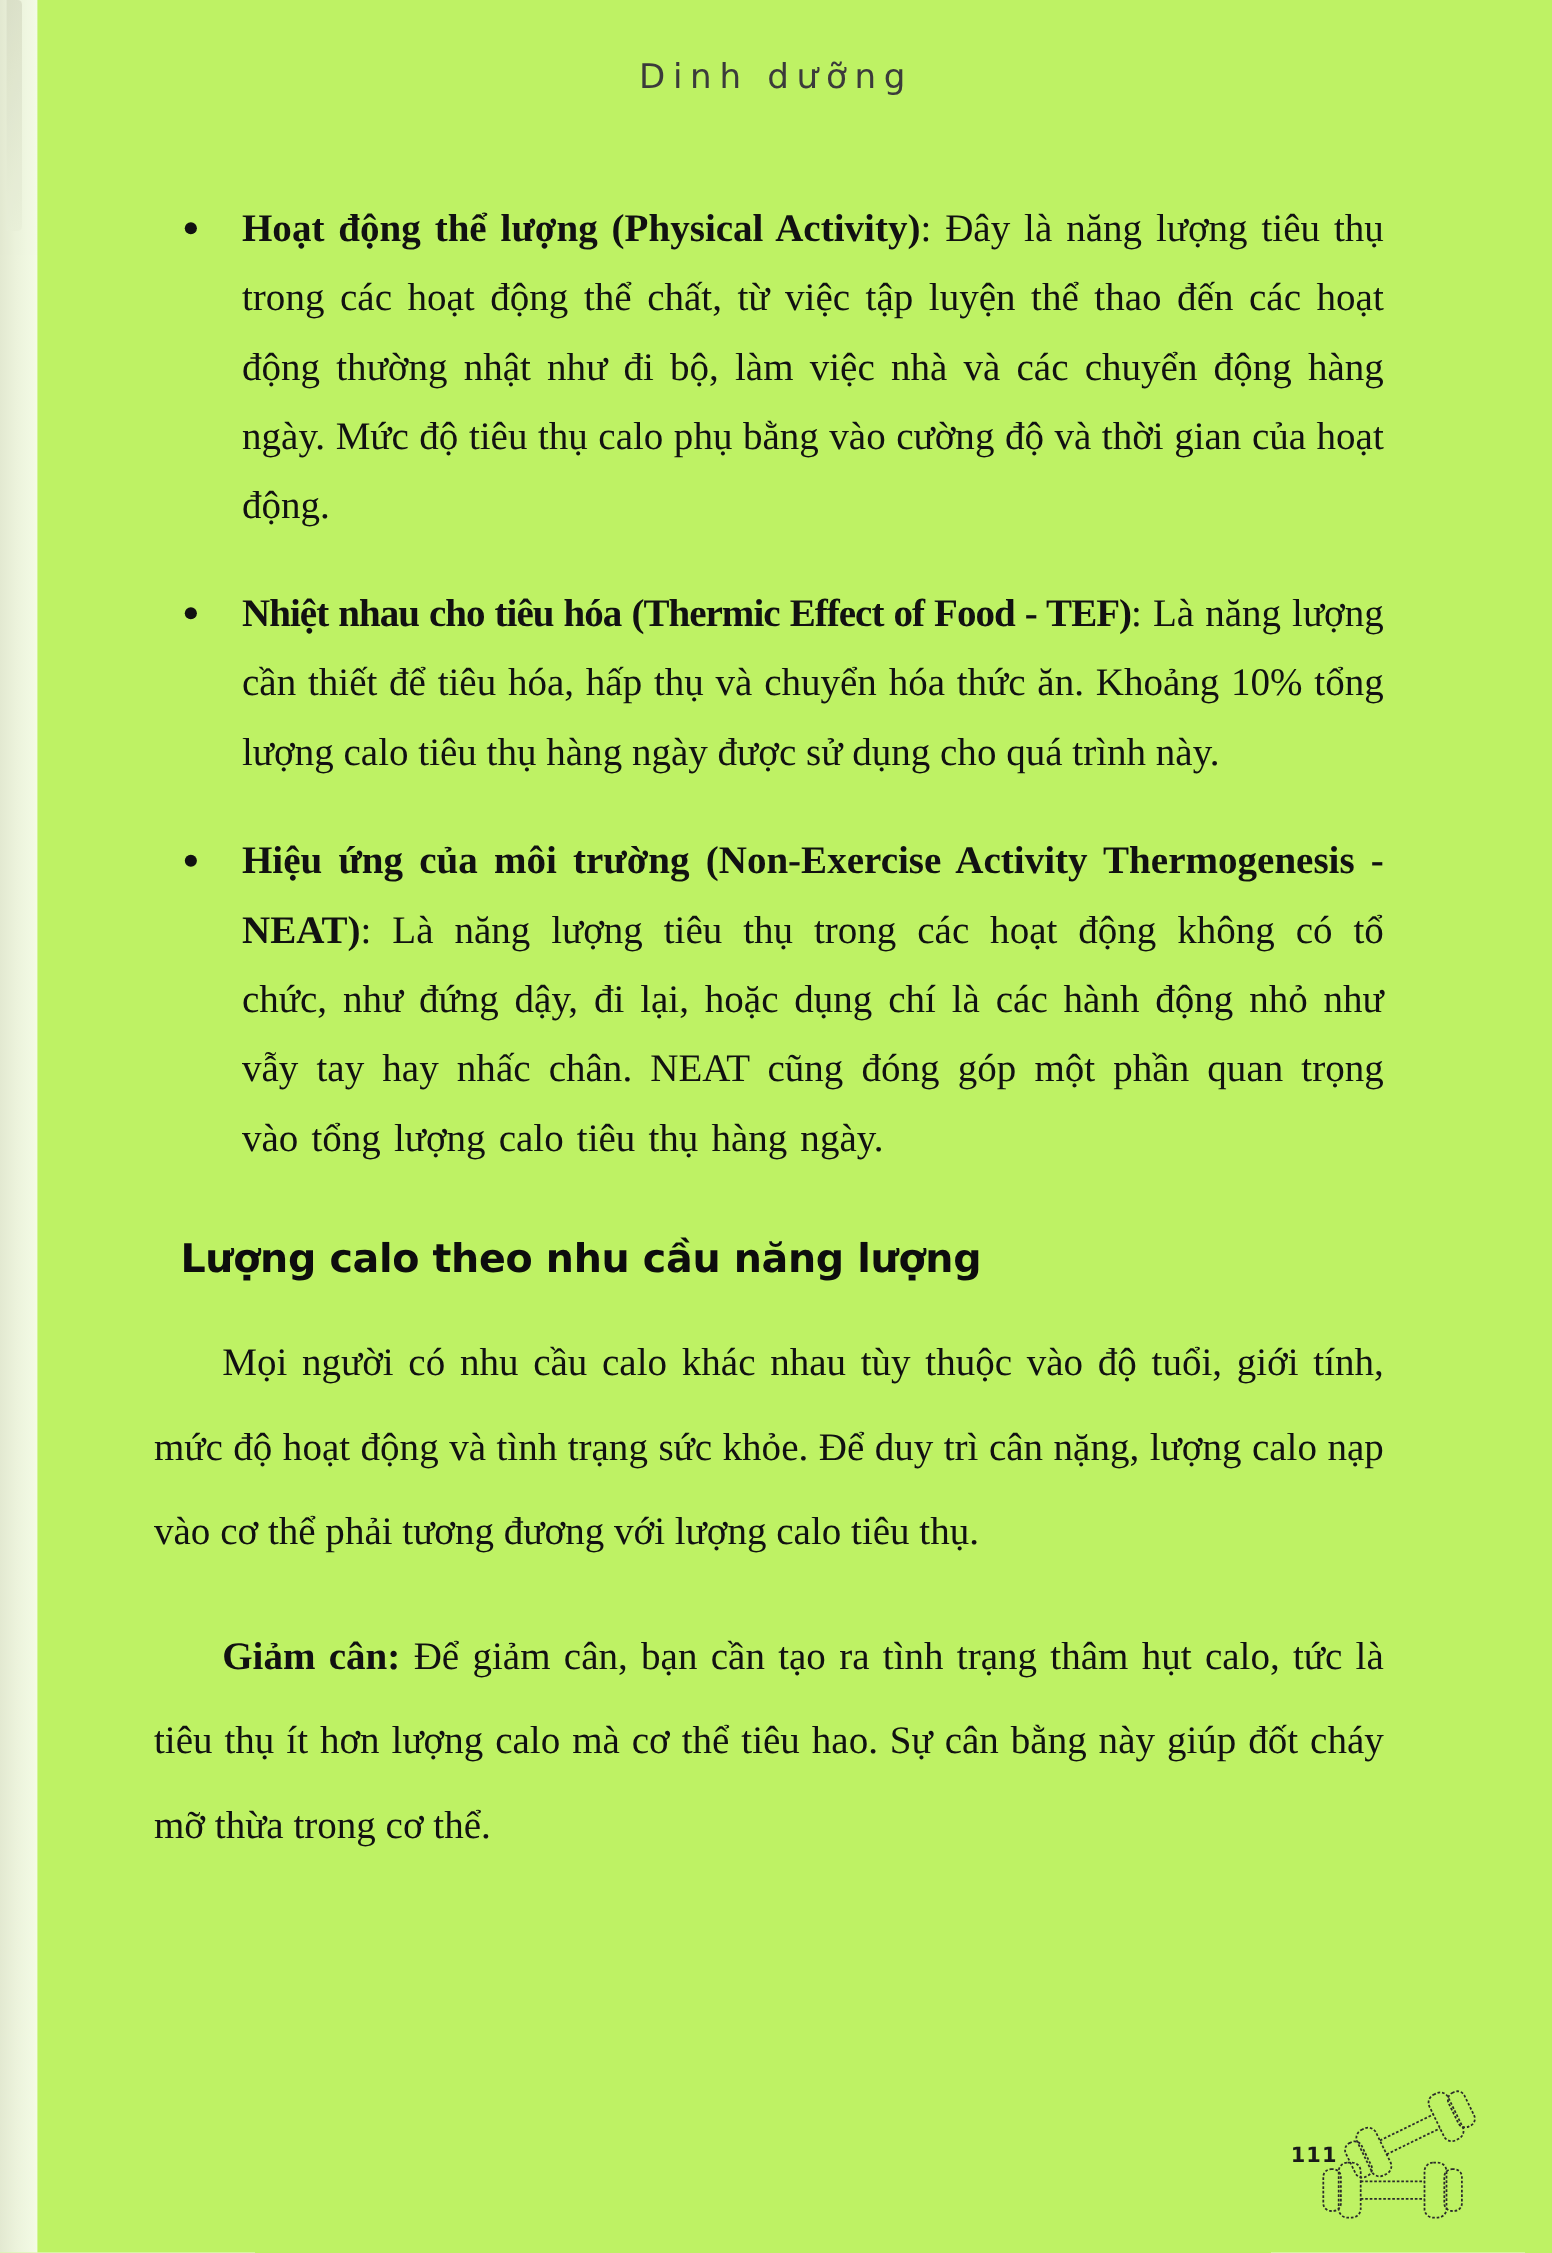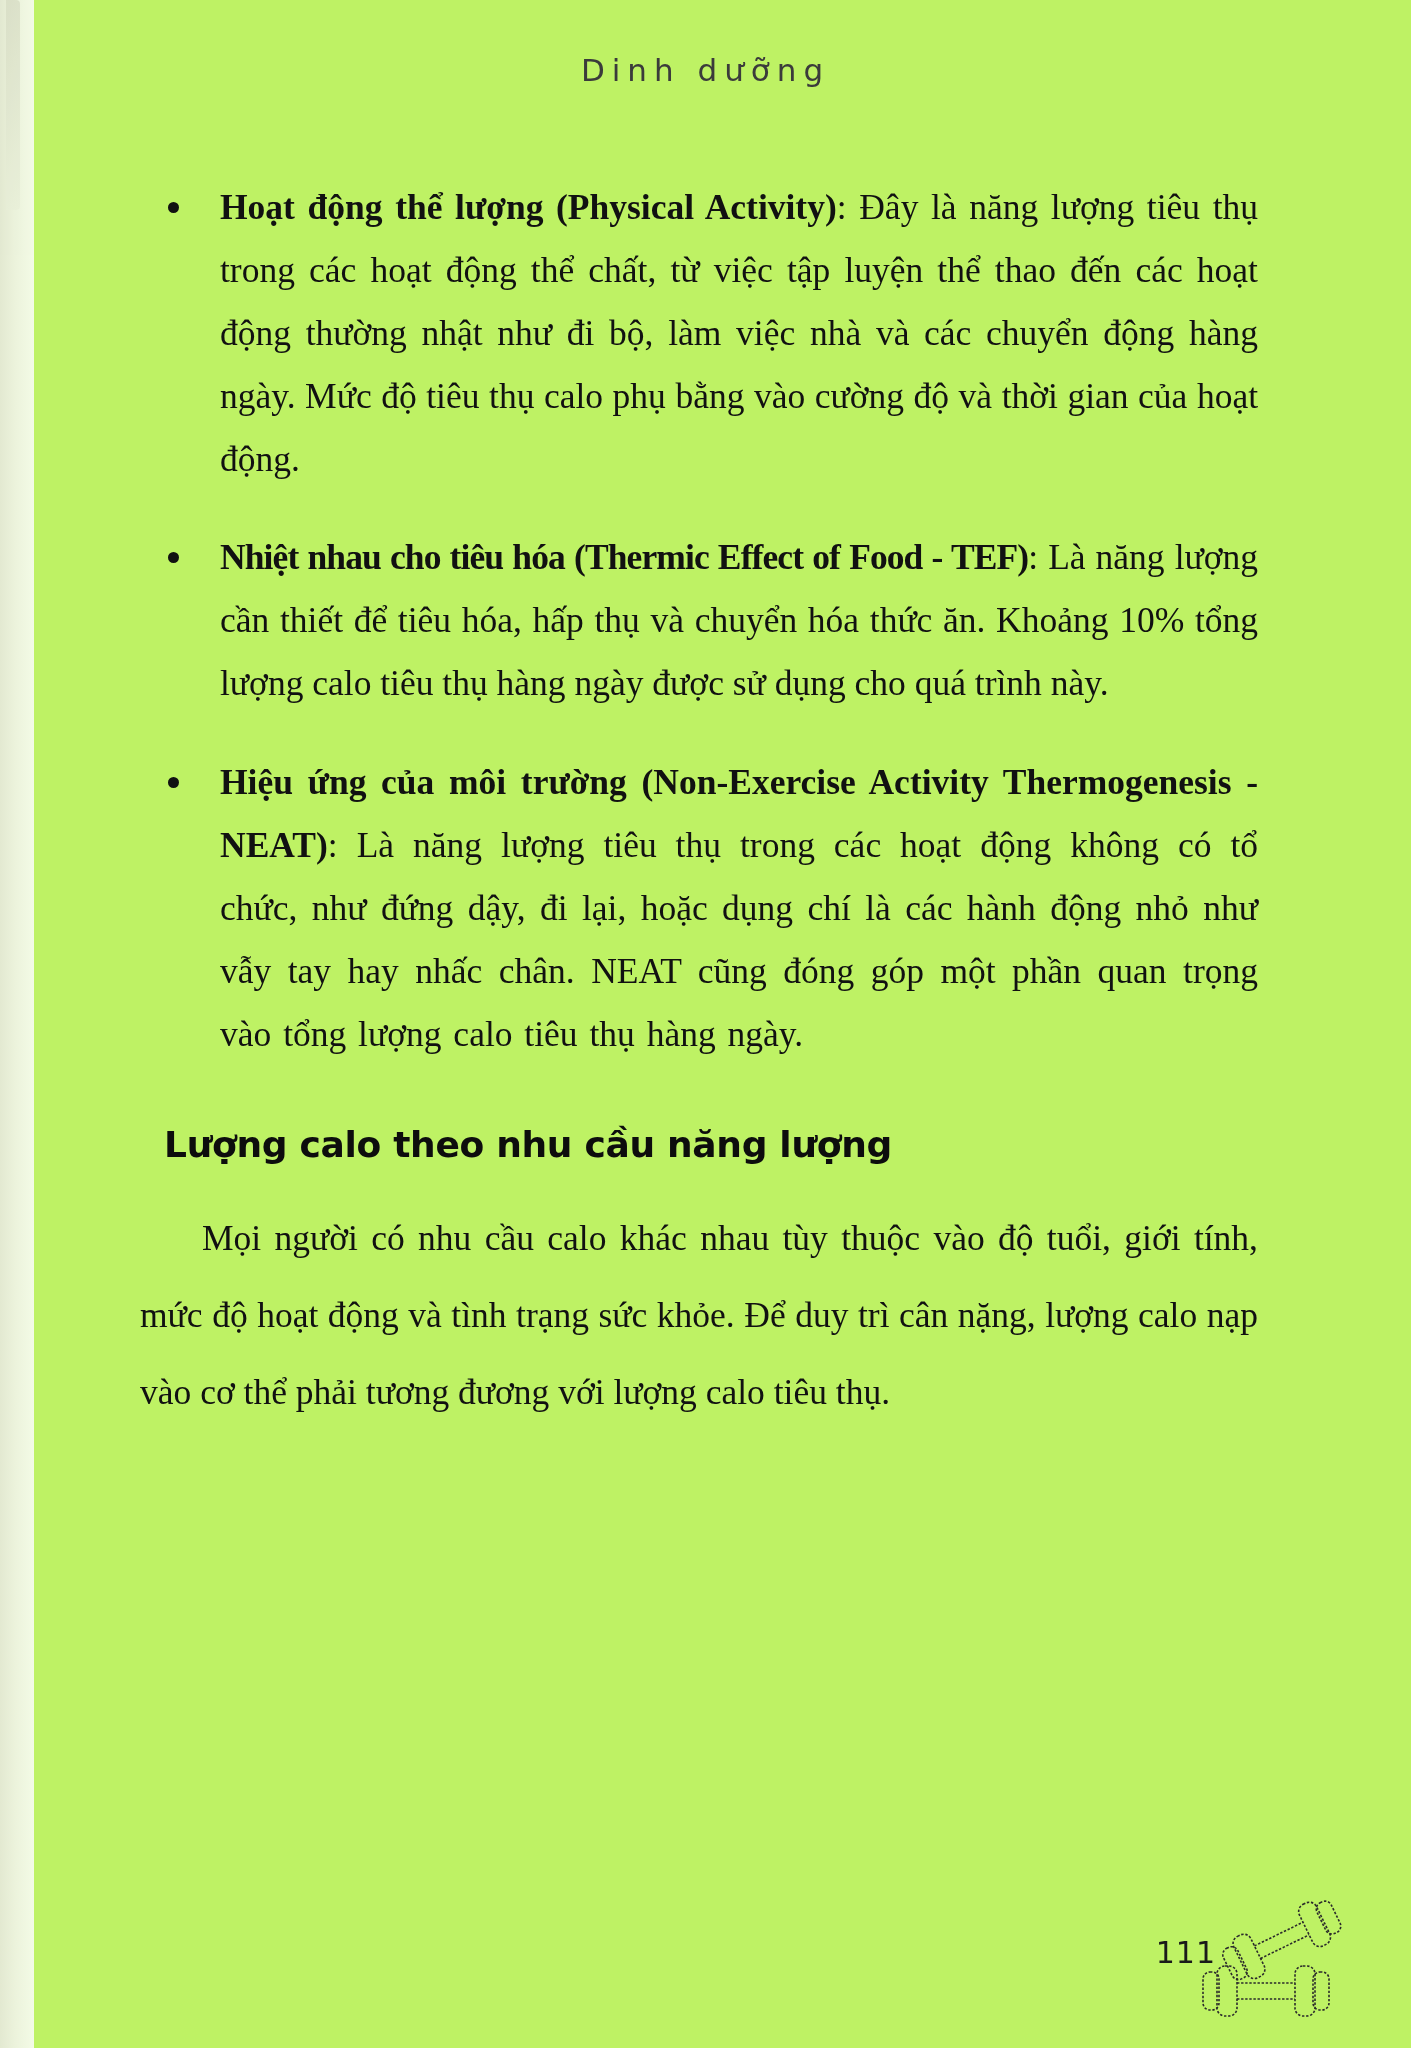--- a/index.html
+++ b/index.html
@@ -115,22 +115,22 @@
     margin-bottom: 26px;
   }
   .body-para b { font-weight: bold; }
 
   
   .folio {
     position: absolute;
     right: 195px;
     bottom: 78px;
     font-family: "DejaVu Sans", "Liberation Sans", sans-serif;
-    font-size: 30px;
-    font-weight: 400;
+    font-size: 19px;
+    font-weight: 700;
     letter-spacing: 1px;
     color: #1a1a1a;
   }
   .dumbbells {
     position: absolute;
     right: 36px;
     bottom: 14px;
     width: 190px;
     height: 150px;
   }
@@ -166,20 +166,23 @@
       <span class="bullet-dot"></span>
       <p class="bullet-para wide-justify">
         <span class="lead">Hiệu ứng của môi trường (Non-Exercise Activity Thermogenesis - NEAT)</span><span>: Là năng lượng tiêu thụ trong các hoạt động không có tổ chức, như đứng dậy, đi lại, hoặc dụng chí là các hành động nhỏ như vẫy tay hay nhấc chân. NEAT cũng đóng góp một phần quan trọng vào tổng lượng calo tiêu thụ hàng ngày.</span>
       </p>
     </div>
 
     <h2 class="section-heading">Lượng calo theo nhu cầu năng lượng</h2>
 
     <p class="body-para">Mọi người có nhu cầu calo khác nhau tùy thuộc vào độ tuổi, giới tính, mức độ hoạt động và tình trạng sức khỏe. Để duy trì cân nặng, lượng calo nạp vào cơ thể phải tương đương với lượng calo tiêu thụ.</p>
 
+    <p class="body-para">
+      <b>Giảm cân:</b><span> Để giảm cân, bạn cần tạo ra tình trạng thâm hụt calo, tức là tiêu thụ ít hơn lượng calo mà cơ thể tiêu hao. Sự cân bằng này giúp đốt cháy mỡ thừa trong cơ thể.</span>
+    </p>
 
   </div>
 
   <div class="folio">111</div>
 
   <svg class="dumbbells" viewBox="0 0 190 150">
     <g fill="none" stroke="#2b2b2b" stroke-width="1.6" stroke-dasharray="2.4 1.7" stroke-linejoin="round">
 
       <g transform="rotate(-26 95 55)">
         <rect x="36" y="40" width="16" height="34" rx="7"></rect>

